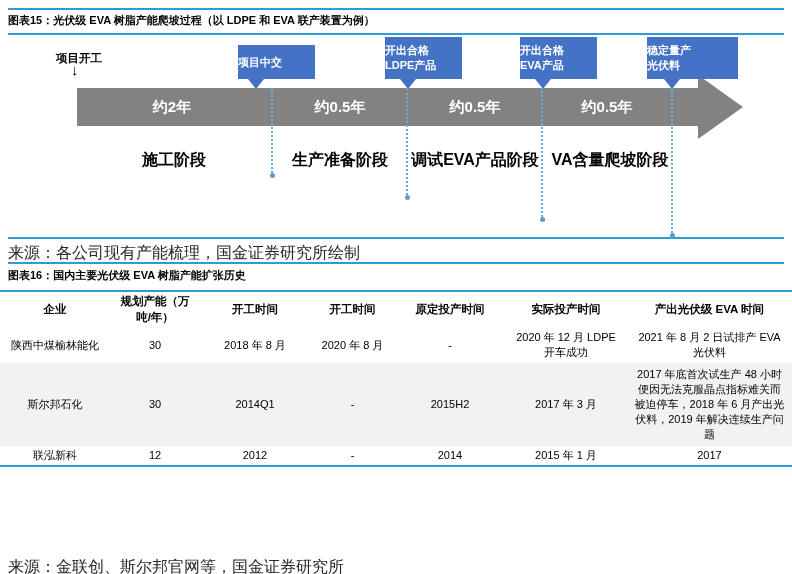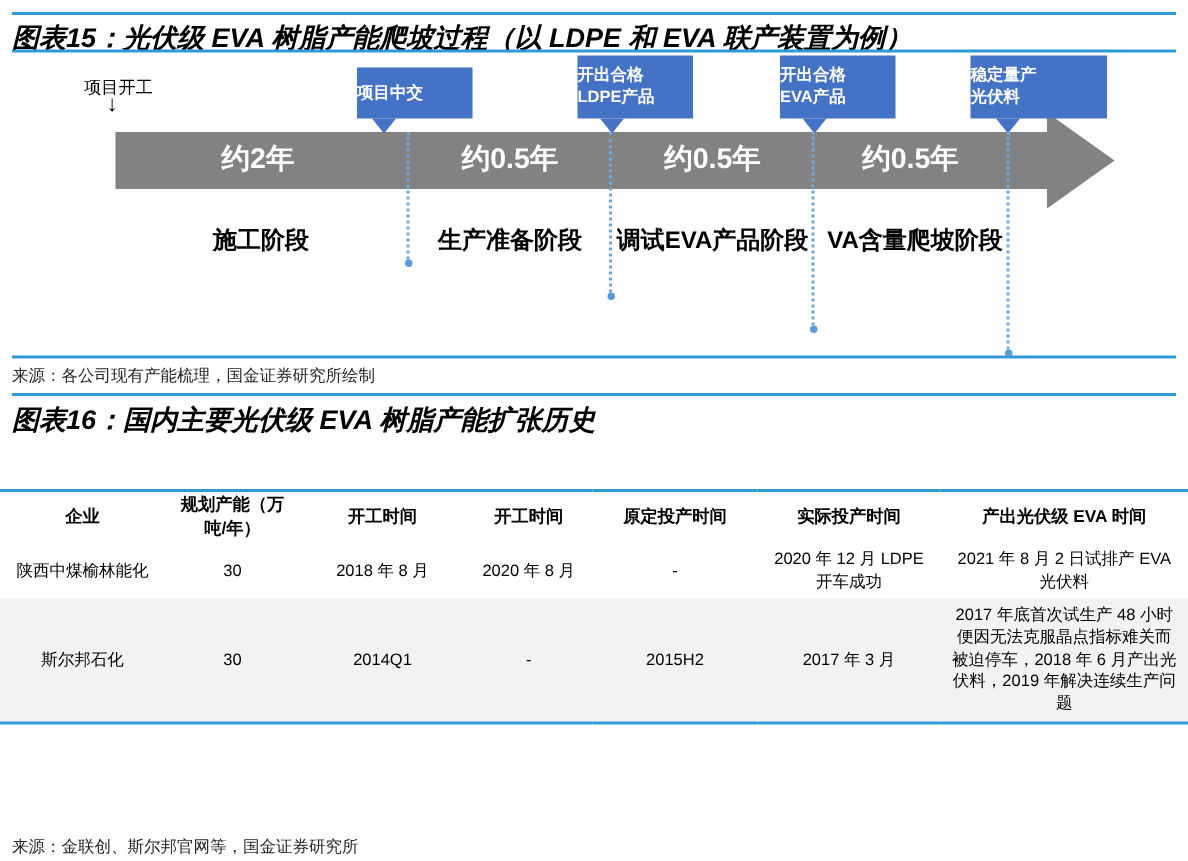--- a/index.html
+++ b/index.html
@@ -1,48 +1,48 @@
 <!DOCTYPE html>
 <html><head>
 <meta charset="utf-8">
 <style>
   html,body{margin:0;padding:0;background:#fff;}
   body{font-family:"Liberation Sans","DejaVu Sans",sans-serif;color:#000;}
   .page{position:relative;width:792px;height:574px;background:#fff;overflow:hidden;}
 
   .rule{position:absolute;left:8px;right:8px;border-top:2px solid #2E9BD6;}
 
-  .fig-title{position:absolute;left:8px;font-size:18px;font-weight:bold;font-style:italic;white-space:nowrap;}
+  .fig-title{position:absolute;left:8px;font-size:11px;font-weight:bold;white-space:nowrap;}
 
   
-  .start-label{position:absolute;left:56px;top:51px;font-size:11.5px;font-weight:normal;}
+  .start-label{position:absolute;left:56px;top:51px;font-size:11.5px;font-weight:bold;}
   .down-arrow{position:absolute;left:71px;top:62px;font-size:15px;line-height:15px;}
   .tl-bar{position:absolute;left:77px;top:88px;width:621px;height:38px;background:#828282;}
   .tl-head{position:absolute;left:698px;top:75px;width:0;height:0;
            border-top:32px solid transparent;border-bottom:32px solid transparent;
            border-left:45px solid #828282;}
   .bar-label{position:absolute;top:88px;height:38px;line-height:38px;transform:translateX(-50%);
-             color:#fff;font-weight:bold;font-size:19px;white-space:nowrap;}
+             color:#fff;font-weight:bold;font-size:15px;white-space:nowrap;}
   .stage-label{position:absolute;top:150px;transform:translateX(-50%);
                font-size:16px;font-weight:bold;white-space:nowrap;}
   .callout{position:absolute;background:#4472C4;color:#fff;display:flex;flex-direction:column;
            align-items:flex-start;justify-content:center;text-align:center;
            font-size:11px;line-height:15px;font-weight:bold;}
   .callout::after{content:"";position:absolute;top:100%;left:var(--tail,24px);
            border:8px solid transparent;border-top:10px solid #4472C4;border-bottom:none;}
   .connector{position:absolute;top:88px;width:0;border-left:2px dotted #6FA8DC;z-index:3;}
   .connector .dot{position:absolute;left:-3.5px;bottom:-5px;width:5px;height:5px;
            border-radius:50%;background:#5B9BD5;}
 
-  .source{position:absolute;left:8px;font-size:11px;color:#262626;white-space:nowrap;}
+  .source{position:absolute;left:8px;font-size:16px;color:#262626;white-space:nowrap;}
 
   
   table.cap{position:absolute;top:290px;left:0;width:792px;table-layout:fixed;
             border-collapse:collapse;border-top:2px solid #2E9BD6;border-bottom:2px solid #2E9BD6;
-            font-size:11px;margin-top:36px;}
+            font-size:11px;}
   table.cap th,table.cap td{text-align:center;vertical-align:middle;padding:1px 7px;
             line-height:1.35;word-break:break-word;}
   table.cap thead th{font-weight:bold;font-size:11.5px;}
   tr.alt{background:#F2F2F2;}
 </style>
 </head>
 <body>
 
 <div class="page">
 
@@ -136,17 +136,26 @@
       </tr>
       <tr class="alt" style="height:83px">
         <td>斯尔邦石化</td>
         <td>30</td>
         <td>2014Q1</td>
         <td>-</td>
         <td>2015H2</td>
         <td>2017 年 3 月</td>
         <td>2017 年底首次试生产 48 小时便因无法克服晶点指标难关而被迫停车，2018 年 6 月产出光伏料，2019 年解决连续生产问题</td>
       </tr>
+      <tr style="height:20px">
+        <td>联泓新科</td>
+        <td>12</td>
+        <td>2012</td>
+        <td>-</td>
+        <td>2014</td>
+        <td>2015 年 1 月</td>
+        <td>2017</td>
+      </tr>
     </tbody>
   </table>
 
   <div class="source" style="top:557px">来源：金联创、斯尔邦官网等，国金证券研究所</div>
 </div>
 
 </body></html>

